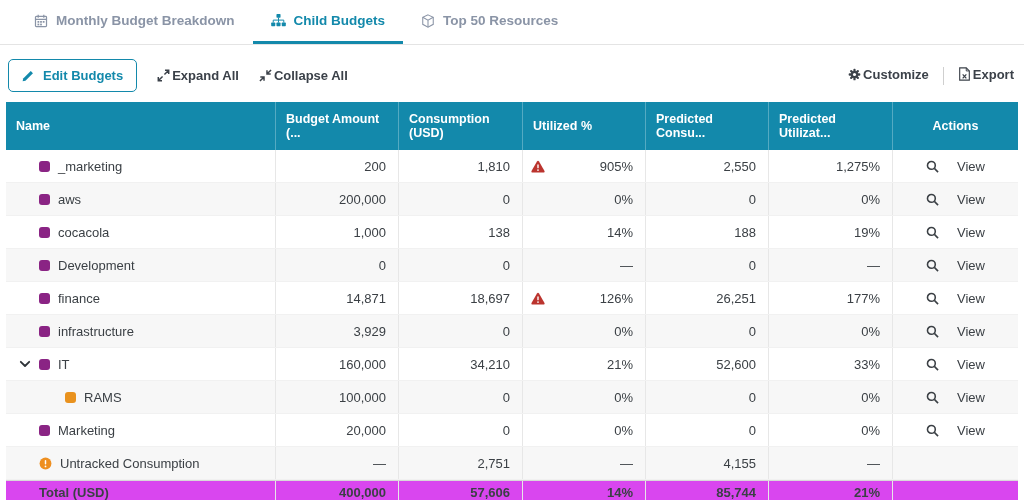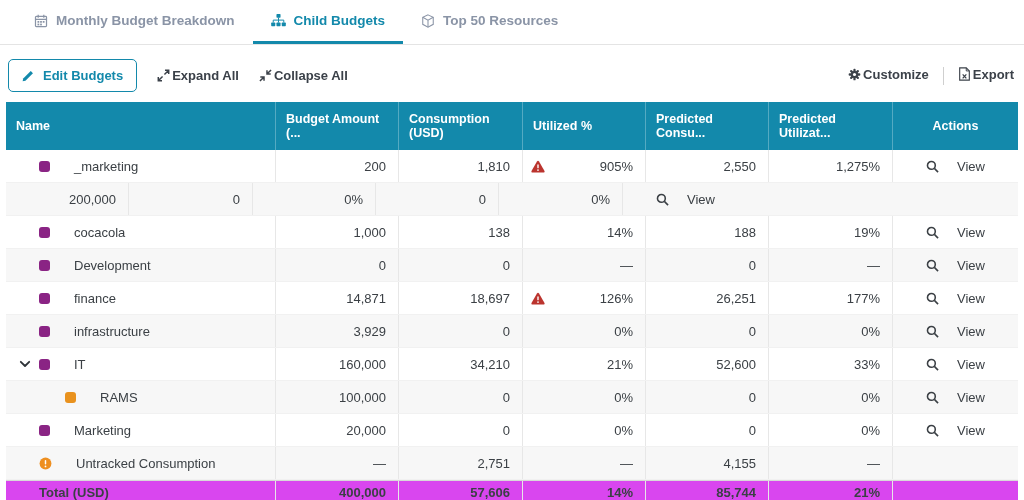--- a/index.html
+++ b/index.html
@@ -48,21 +48,21 @@
   .w-name{flex:1;min-width:0}
   .w-b{width:123px}.w-c{width:124px}.w-u{width:123px}.w-pc{width:123px}.w-pu{width:124px}.w-a{width:125px}
   .num{justify-content:flex-end}
   .util-cell{justify-content:space-between;padding-left:8px}
   .name-cell{padding-left:13px}
   .chev{width:20px;display:inline-flex;align-items:center;color:#2e3338;flex:none}
   .indent{display:inline-block;flex:none}
   .dot{width:11px;height:11px;border-radius:3px;flex:none}
   .dot.purple{background:var(--purple-dot)}
   .dot.orange{background:var(--orange-dot)}
-  .nm{margin-left:24px;white-space:nowrap}
+  .nm{margin-left:8px;white-space:nowrap}
   .warn-red{color:var(--warning-red)}
   .warn-orange{color:var(--warning-orange)}
   .actions-cell{justify-content:center}
   .view{display:inline-flex;align-items:center;gap:18px;cursor:pointer;color:#3b4045}
   .tr.total{height:24px;font-weight:700;border-top:1px solid #d9d9d9;border-bottom:1px solid #e0e0e0;background:#d946ef}
 </style>
 </head>
 <body>
 
 <div class="page">
@@ -226,20 +226,25 @@
                 <svg width="13" height="13" viewBox="0 0 14 14" fill="none" stroke="currentColor" stroke-width="1.7">
                   <circle cx="5.8" cy="5.8" r="4.2"></circle>
                   <path d="M9 9l4 4"></path>
                 </svg>
               </span>
               <span>View</span>
             </span>
           </div>
         </div>
         <div class="tr striped">
+          <div class="td w-name name-cell">
+            <span class="chev"></span>
+            <span class="dot purple"></span>
+            <span class="nm">aws</span>
+          </div>
           <div class="td num w-b">
             <span>200,000</span>
           </div>
           <div class="td num w-c">
             <span>0</span>
           </div>
           <div class="td w-u util-cell">
             <span></span>
             <span>0%</span>
           </div>

